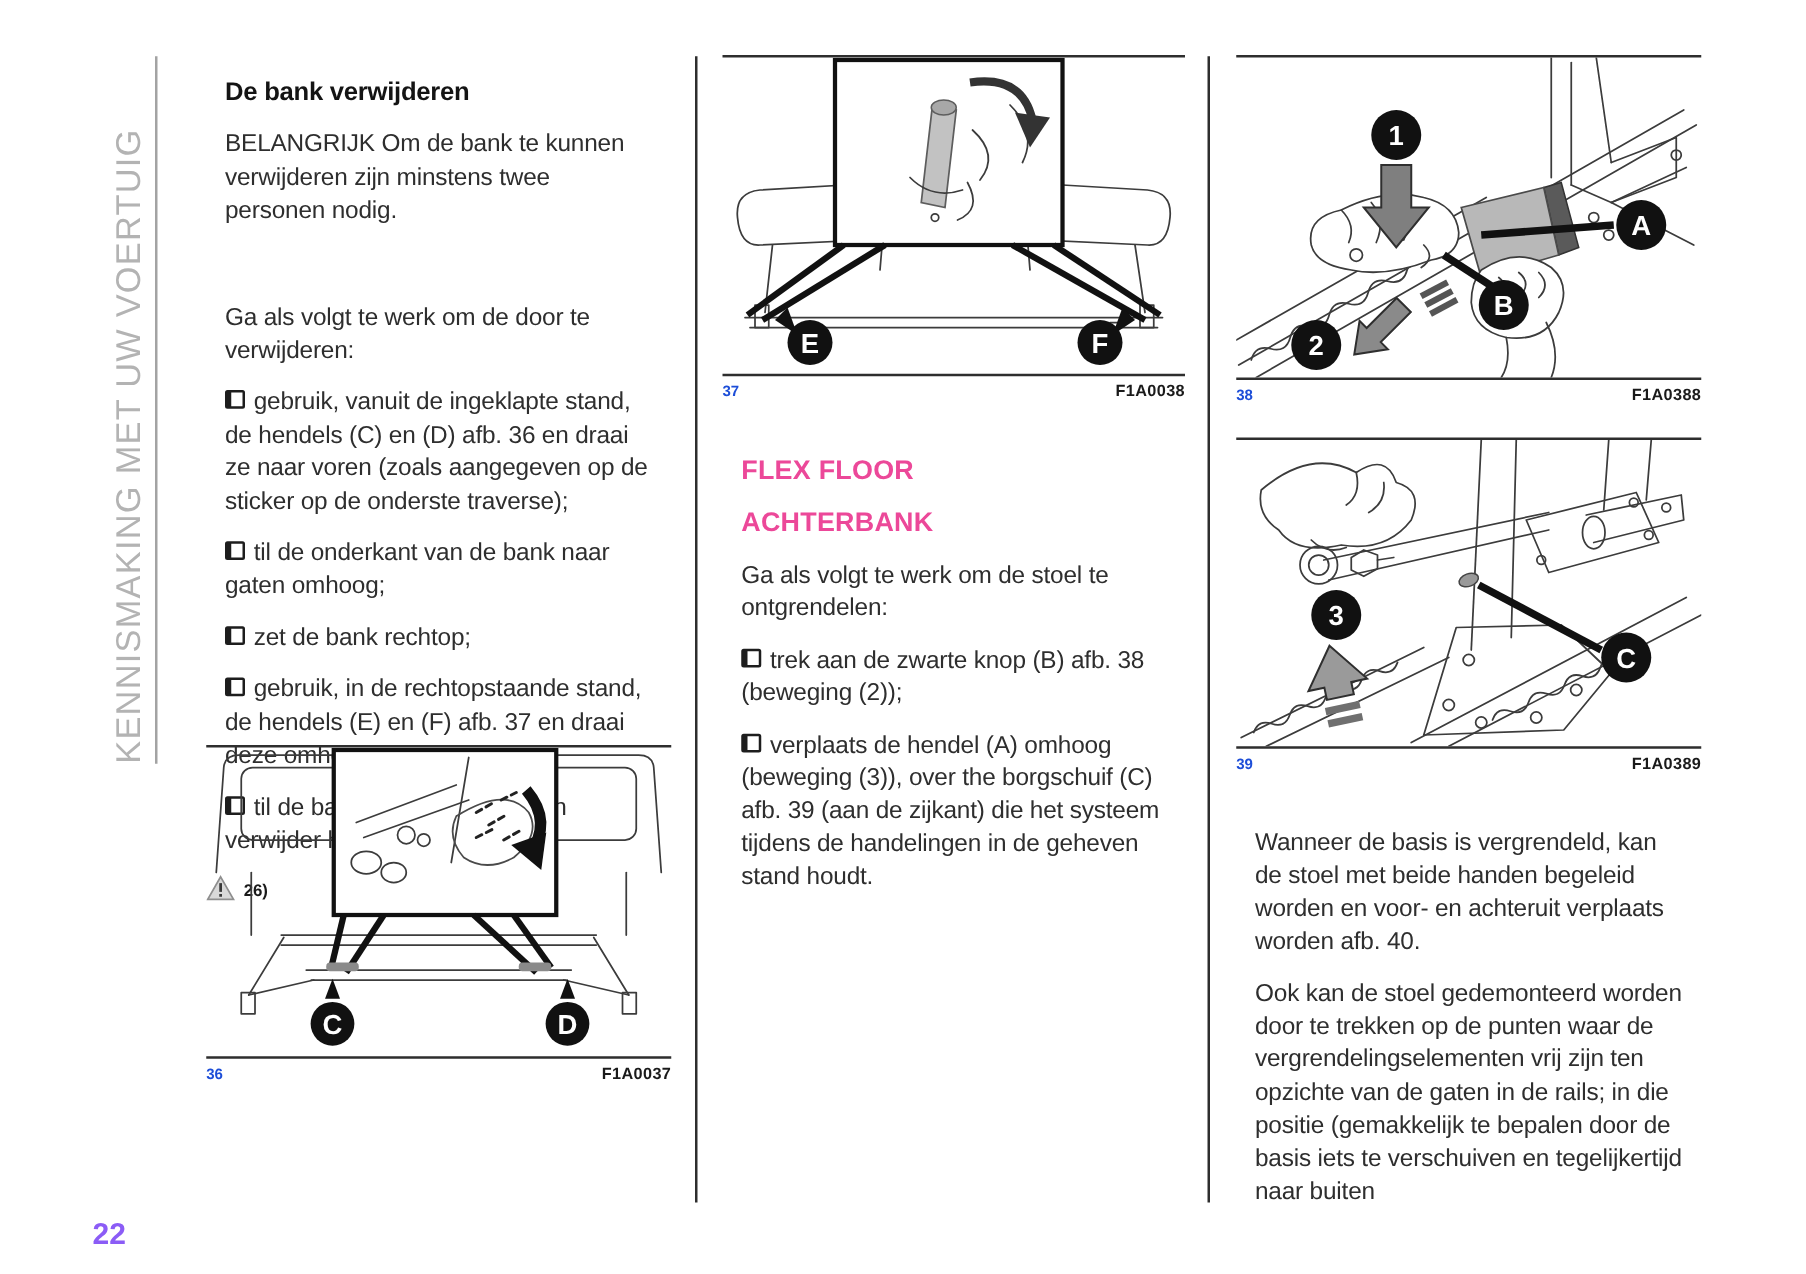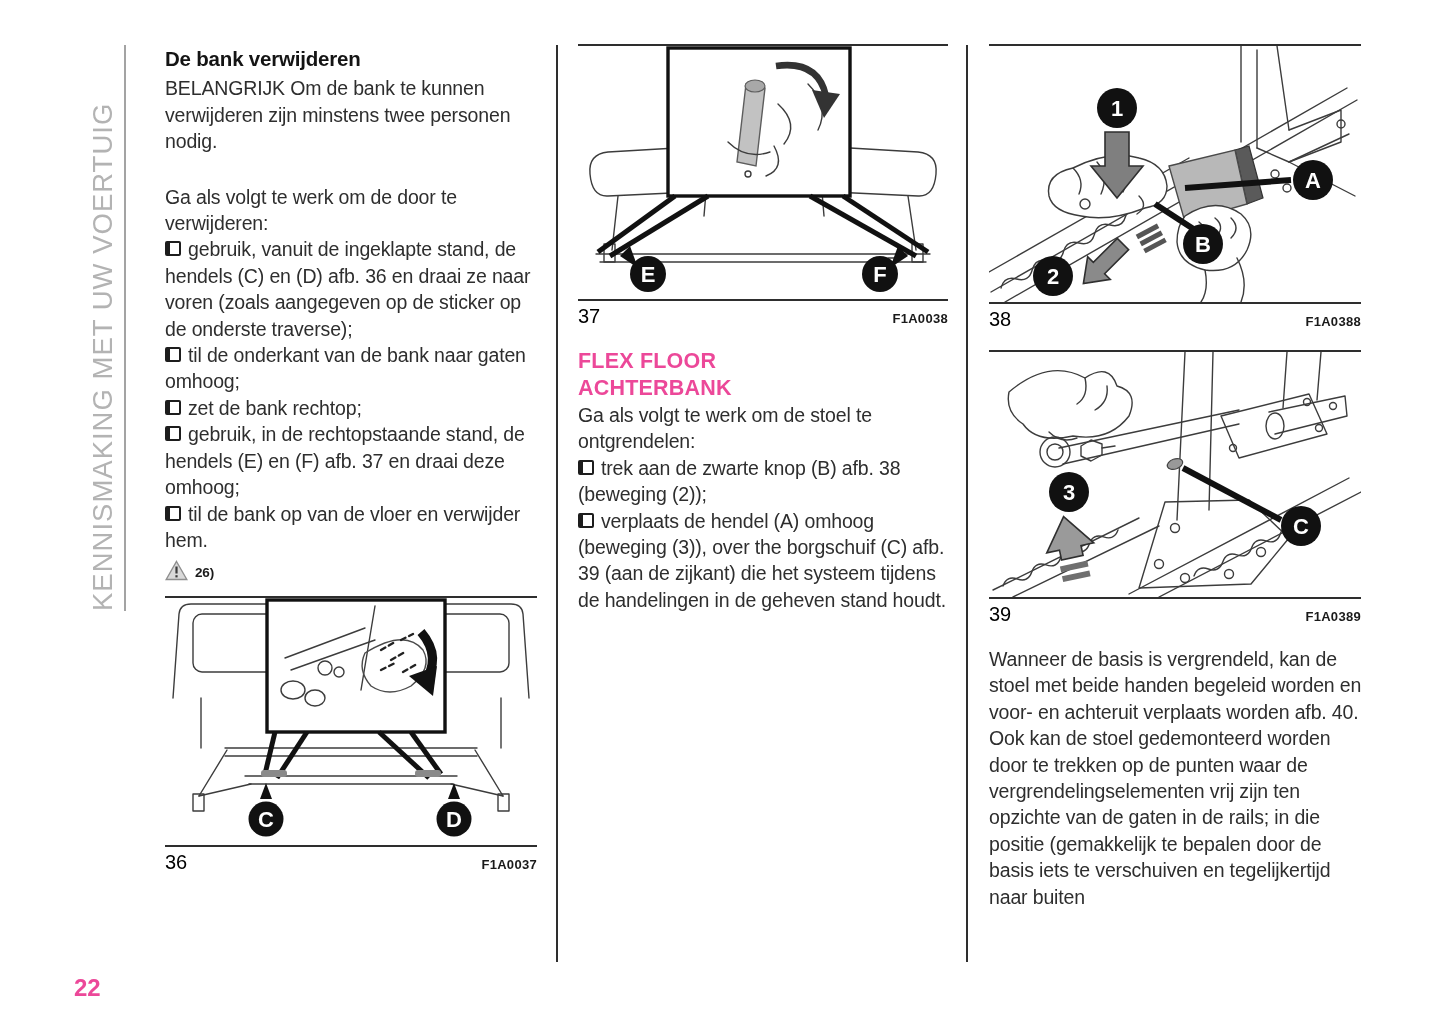--- a/index.html
+++ b/index.html
@@ -1,44 +1,44 @@
 <!DOCTYPE html>
 <html><head>
 <meta charset="utf-8">
 <style>
   html,body { margin:0; padding:0; }
   body {
     width:1445px; height:1019px; background:#ffffff; position:relative; overflow:hidden;
     font-family:"Liberation Sans","DejaVu Sans",sans-serif; color:#2b2b2b;
   }
-  p { margin:0; }
+  p { margin:15px; }
   .body-text { font-size:19.5px; line-height:26.4px; letter-spacing:-0.15px; color:#2e2e2e; }
   .title { font-size:20.5px; font-weight:bold; color:#141414; margin-bottom:3px; letter-spacing:-0.2px; }
   .gap { height:29px; }
   .bullet { }
   .sq {
     display:inline-block; width:9px; height:11px; border:2.5px solid #1d1d1d; border-left-width:5px;
     border-radius:2px; margin-right:7px;
   }
   .warning-row { display:flex; align-items:flex-start; gap:7px; margin-top:7px; }
   .warning-num { font-size:13.5px; font-weight:bold; color:#1a1a1a; }
   .fig { position:absolute; }
   .rule { height:2px; background:#2e2e2e; }
   .caption { display:flex; justify-content:space-between; align-items:baseline; padding-top:4px; }
-  .fig-num { font-size:20px; font-weight:normal; color:#000000; }
+  .fig-num { font-size:12px; font-weight:bold; color:#1d4ed8; }
   .fig-code { font-size:13px; font-weight:bold; color:#1a1a1a; letter-spacing:0.3px; }
   .divider { position:absolute; width:2px; background:#2e2e2e; top:45px; height:917px; }
   .sidebar-text {
     position:absolute; left:84px; top:45px; height:566px; width:38px;
     writing-mode:vertical-rl; transform:rotate(180deg);
     font-size:27.5px; color:#b3b3b3; letter-spacing:1px; line-height:38px; white-space:nowrap;
   }
   .sidebar-line { position:absolute; left:124px; top:45px; width:2px; height:566px; background:#a3a3a3; }
   .heading { font-size:21.5px; font-weight:900; color:#ec4899; line-height:27px; letter-spacing:0.2px; }
-  .pagenum { position:absolute; left:74px; top:974px; font-size:24px; font-weight:800; color:#ec4899; }
+  .pagenum { position:absolute; left:74px; top:974px; font-size:24px; font-weight:800; color:#8b5cf6; }
   .col { position:absolute; }
   svg { display:block; }
   .lineart { stroke:#3c3c3c; fill:none; stroke-width:1.4; stroke-linecap:round; stroke-linejoin:round; }
   .lbl-circle { fill:#111111; }
   .lbl-text {
     fill:#ffffff; font-weight:bold; font-size:22px; text-anchor:middle;
     font-family:"Liberation Sans","DejaVu Sans",sans-serif;
   }
 </style>
 </head>

